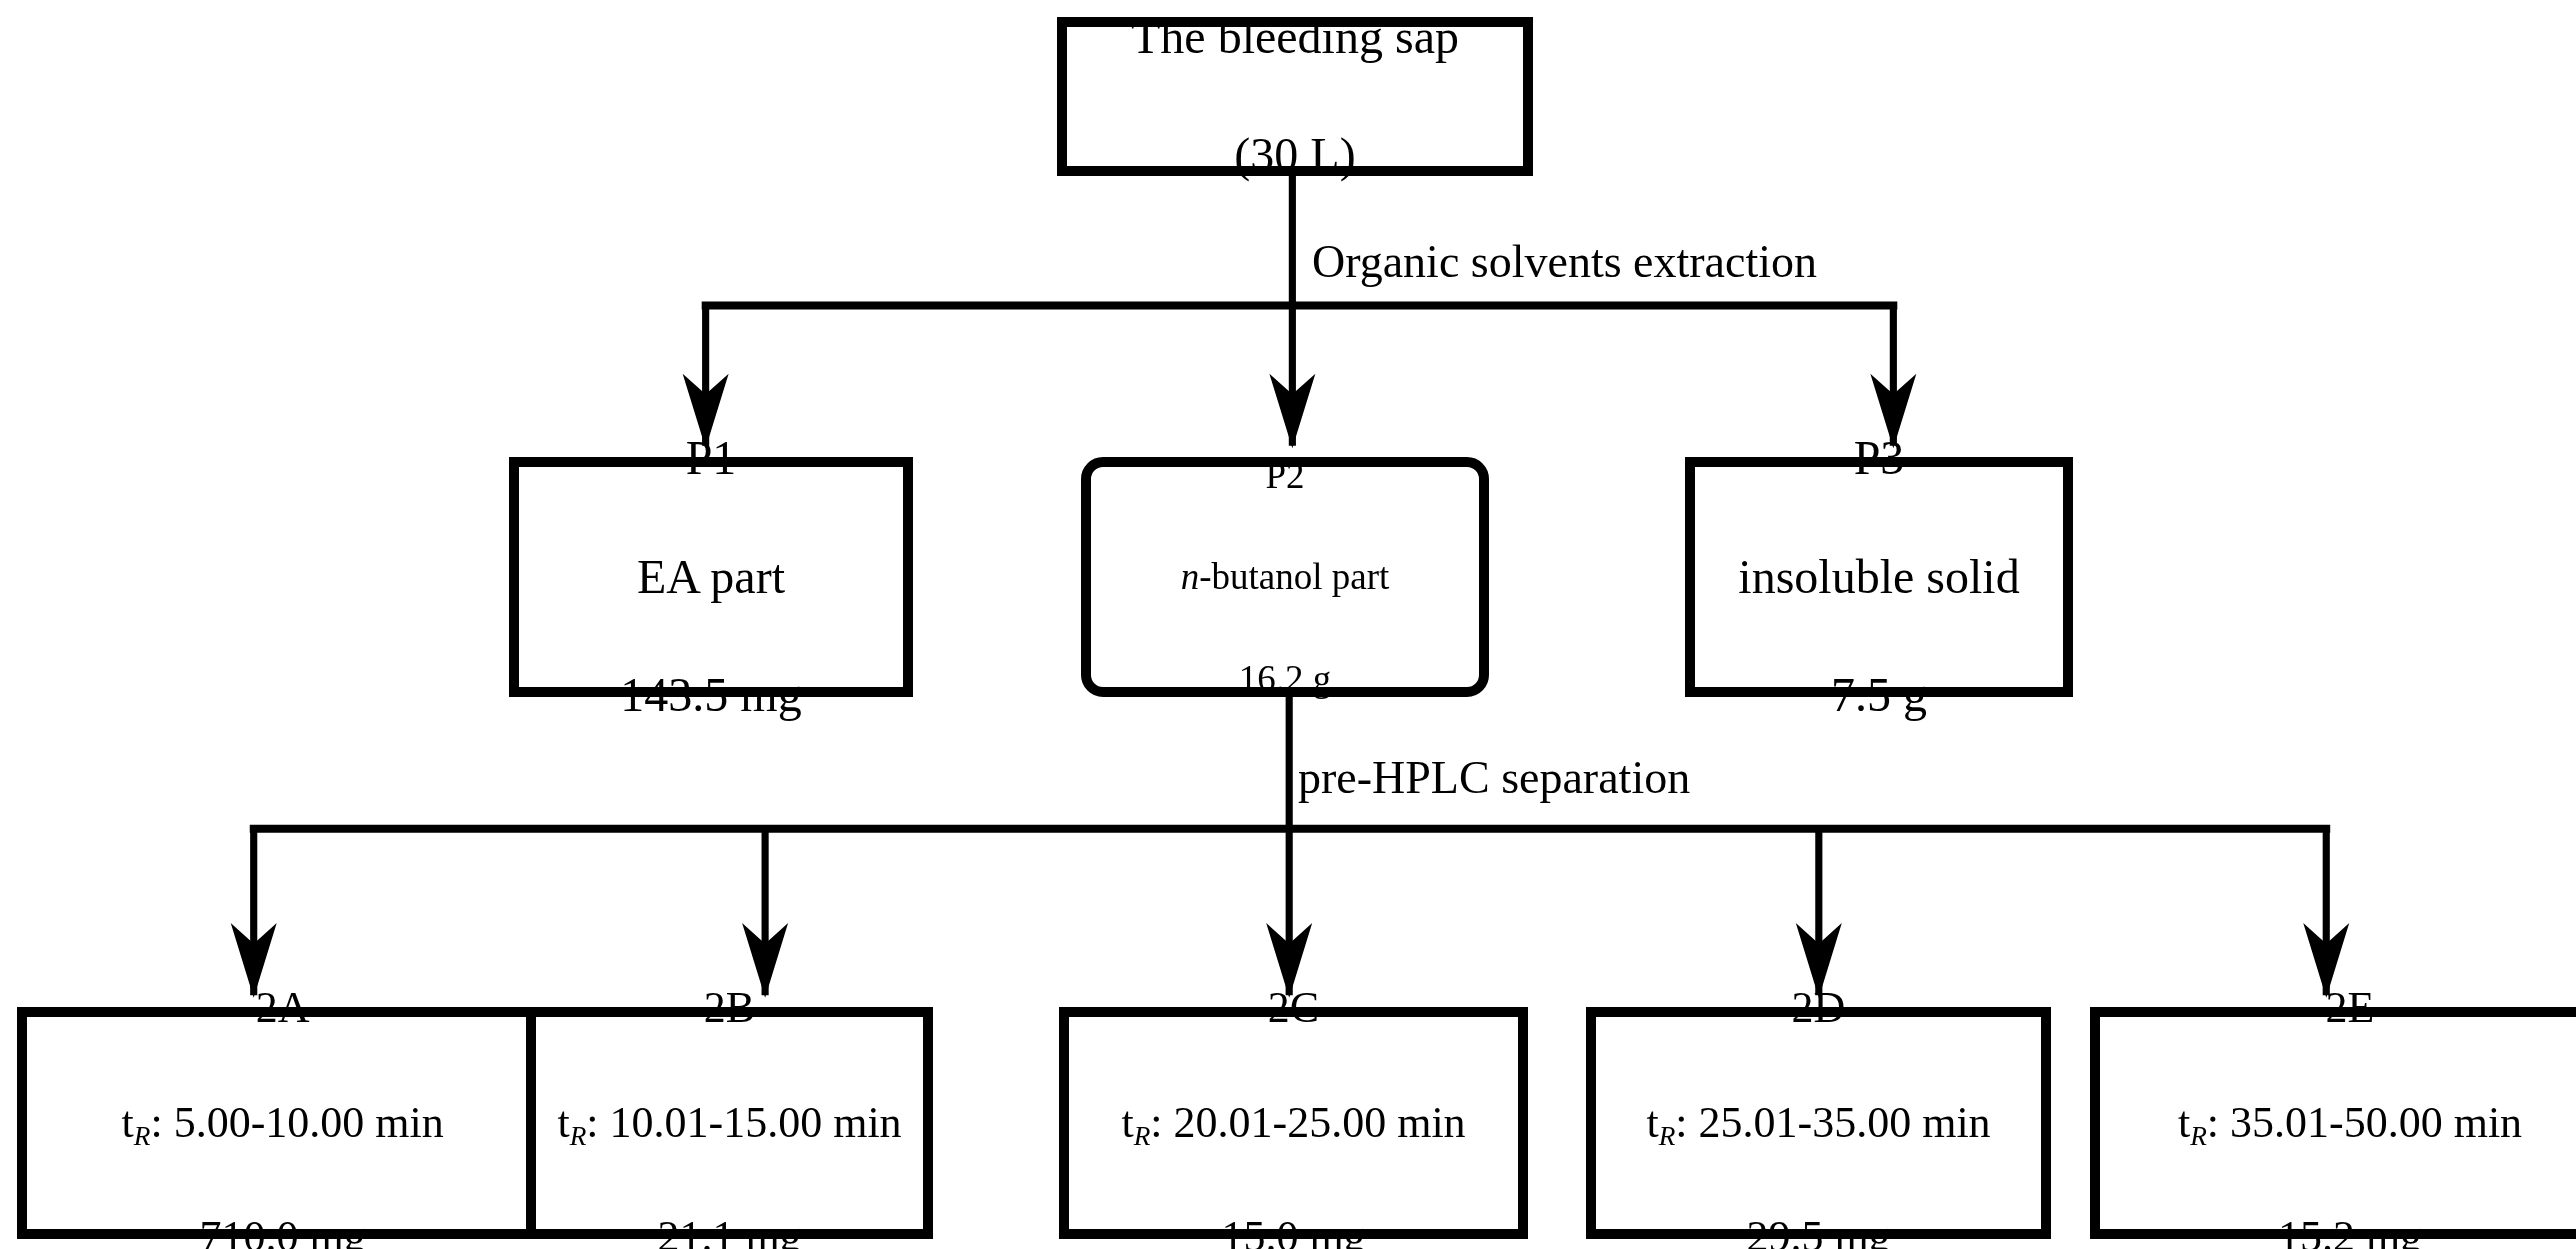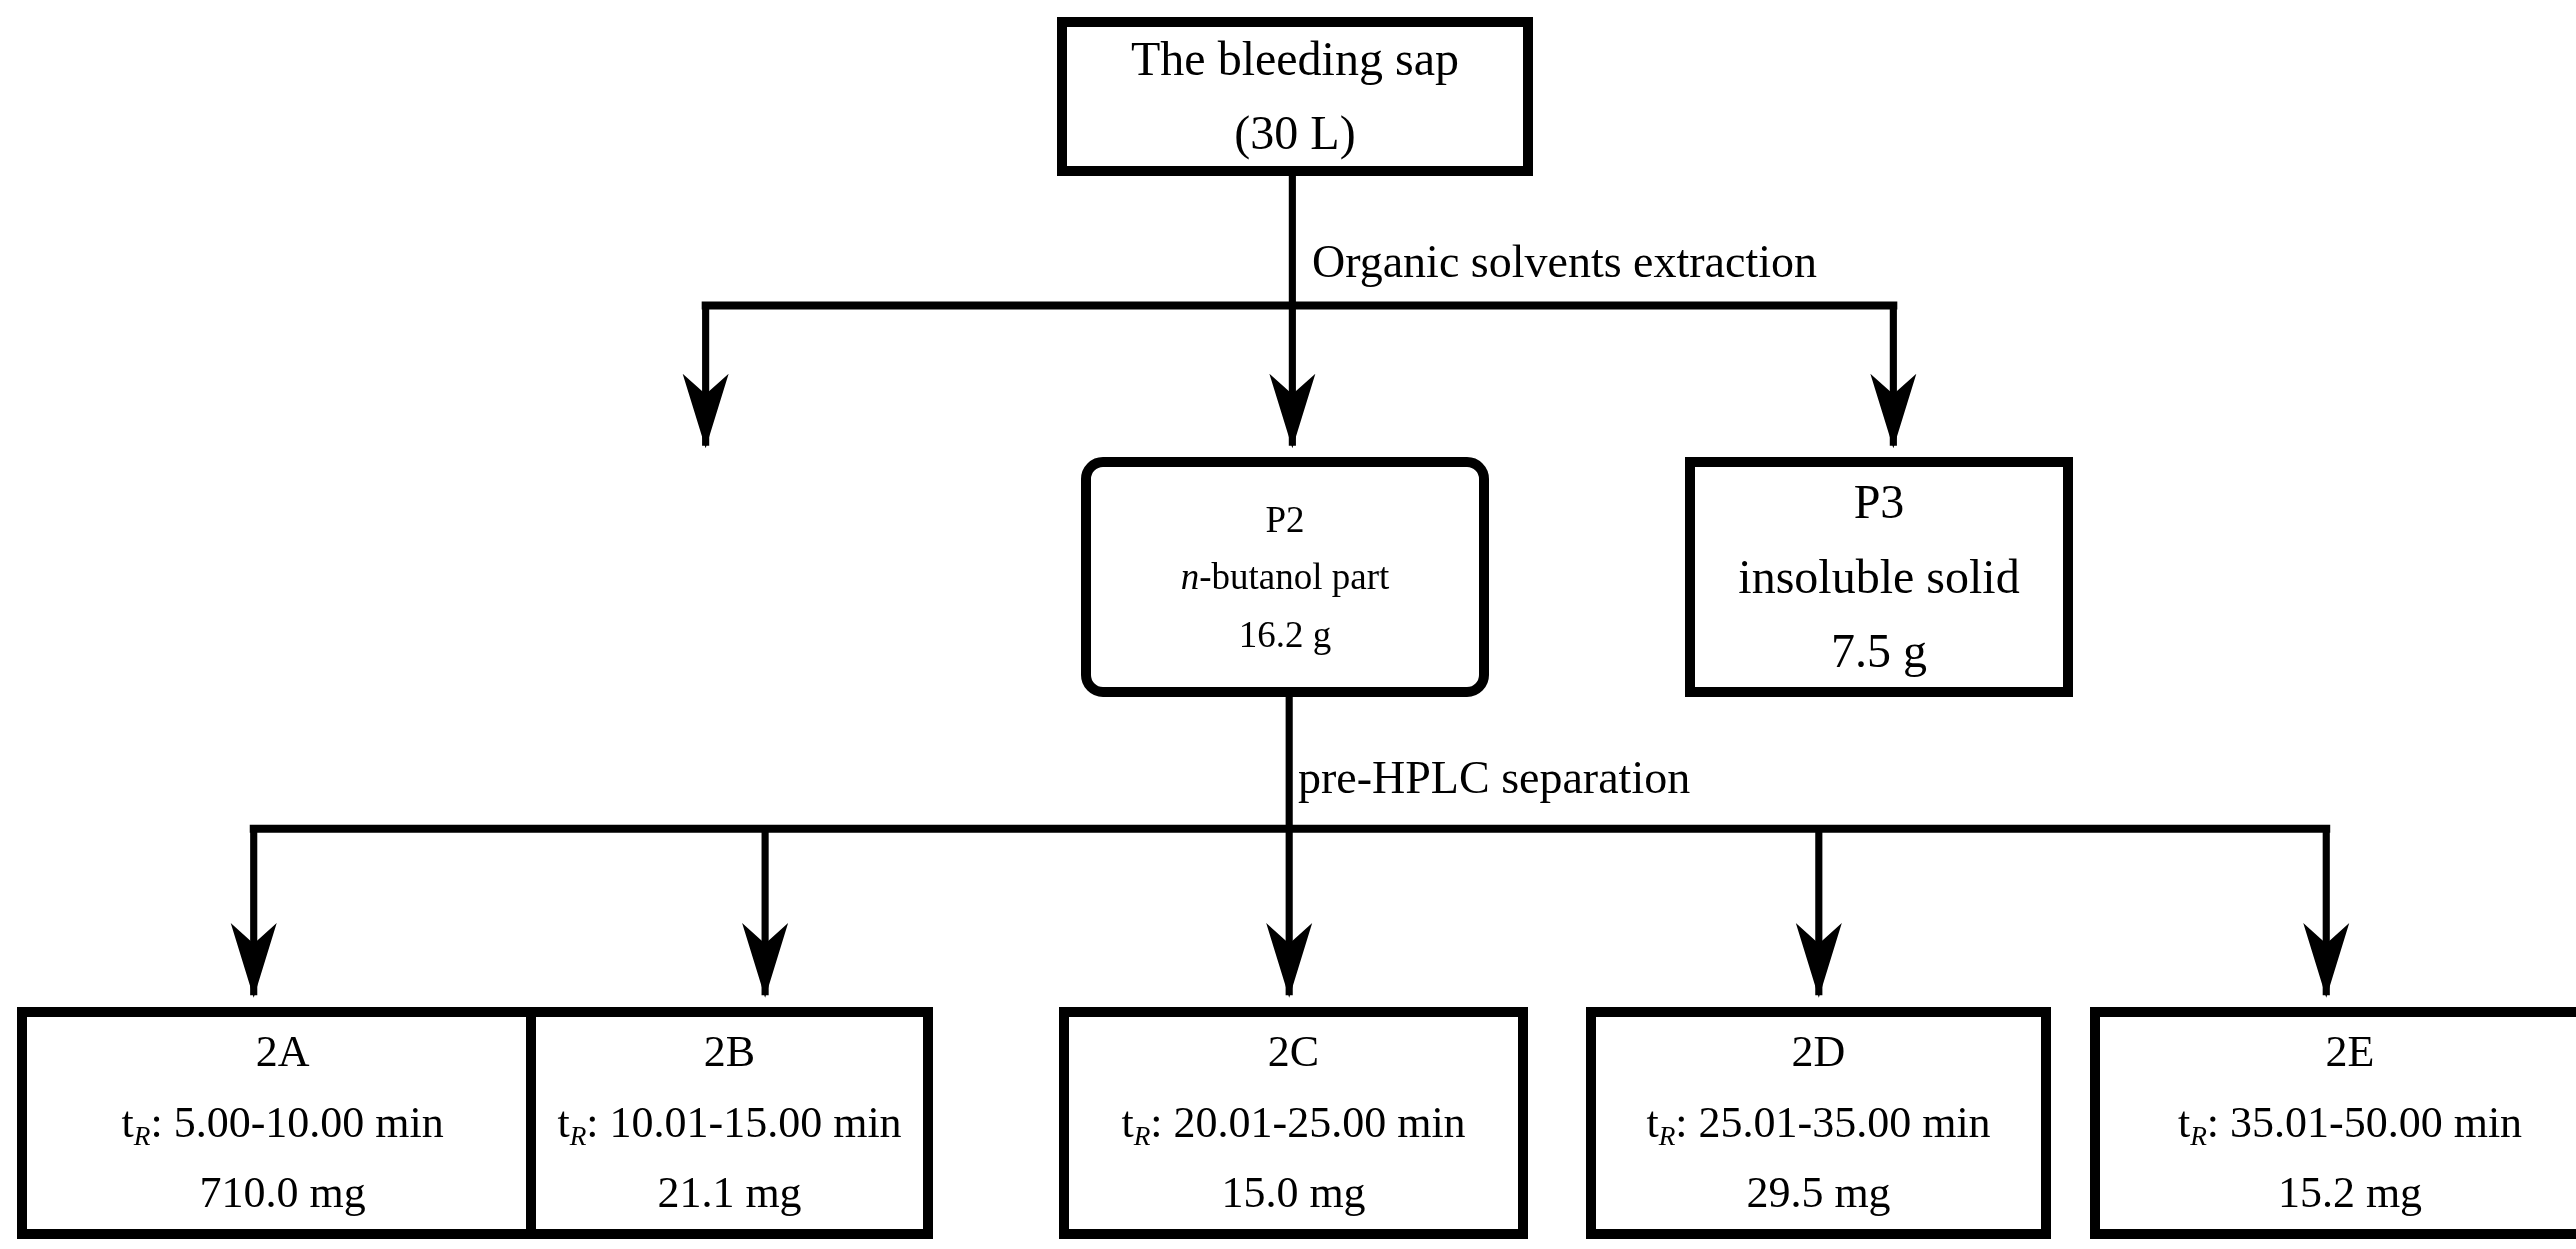--- a/index.html
+++ b/index.html
@@ -24,20 +24,21 @@
   .node {
     position: absolute;
     border: 10.3px solid #000000;
     background: #ffffff;
     display: flex;
     flex-direction: column;
     align-items: center;
     justify-content: center;
     text-align: center;
     box-sizing: border-box;
+    gap: 44px;
   }
   .node .ln { display: block; white-space: nowrap; }
   .root-node   { left: 1057px; top: 16.7px;   width: 476px; height: 159px; font-size: 48px; line-height: 1.55; }
   .p1-node     { left: 509px;  top: 457px;  width: 404px; height: 240px; font-size: 48px; line-height: 1.55; }
   .p2-node     { left: 1081px; top: 457px;  width: 408px; height: 240px; font-size: 37px; line-height: 1.55; border-radius: 22px; }
   .p3-node     { left: 1685px; top: 457px;  width: 388px; height: 240px; font-size: 48px; line-height: 1.55; }
   .sub-node    { top: 1007px;  height: 232px; font-size: 44px; line-height: 1.6; }
   .n2a { left: 16.7px;   width: 532px; }
   .n2b { left: 526px;  width: 407px; }
   .n2c { left: 1059px; width: 469px; }
@@ -90,20 +91,25 @@
   </svg>
 
   <div class="node root-node">
     <span class="ln">The bleeding sap</span>
     <span class="ln">(30 L)</span>
   </div>
 
   <div class="edge-label label-step1">Organic solvents extraction</div>
   <div class="edge-label label-step2">pre-HPLC separation</div>
 
+  <div class="node p1-node">
+    <span class="ln">P1</span>
+    <span class="ln"><span class="it"></span><span>EA part</span></span>
+    <span class="ln">143.5 mg</span>
+  </div>
 
   <div class="node p2-node">
     <span class="ln">P2</span>
     <span class="ln"><span class="it">n</span><span>-butanol part</span></span>
     <span class="ln">16.2 g</span>
   </div>
 
   <div class="node p3-node">
     <span class="ln">P3</span>
     <span class="ln"><span class="it"></span><span>insoluble solid</span></span>

